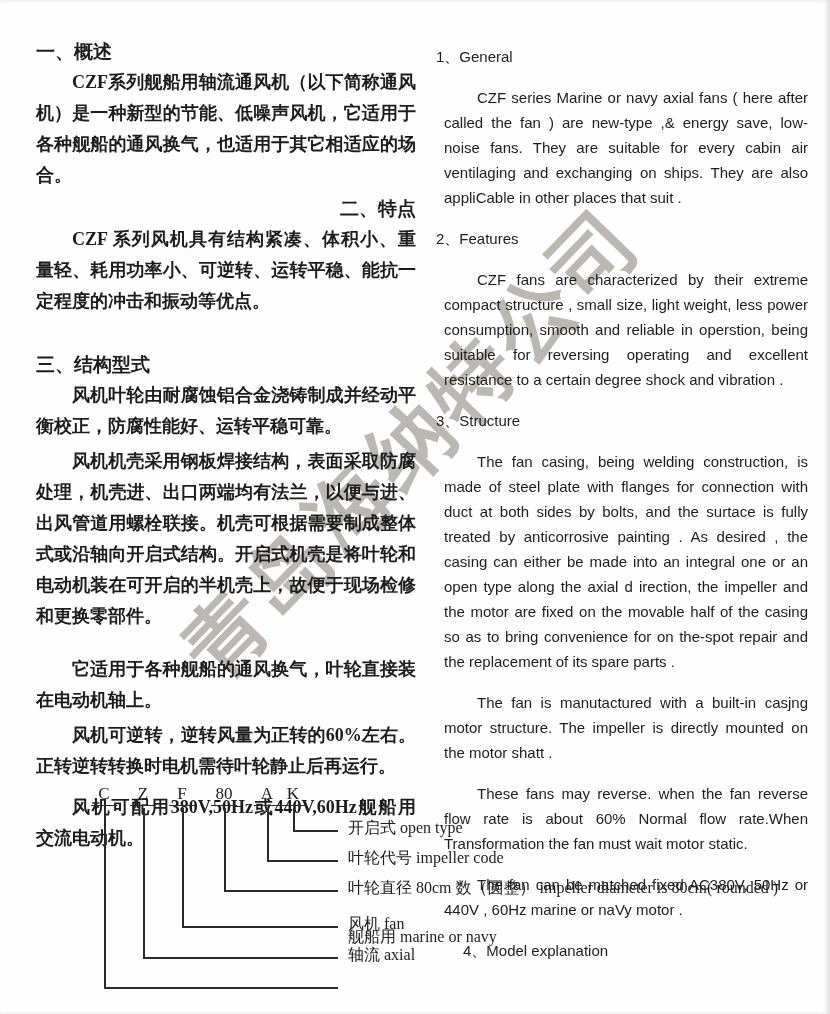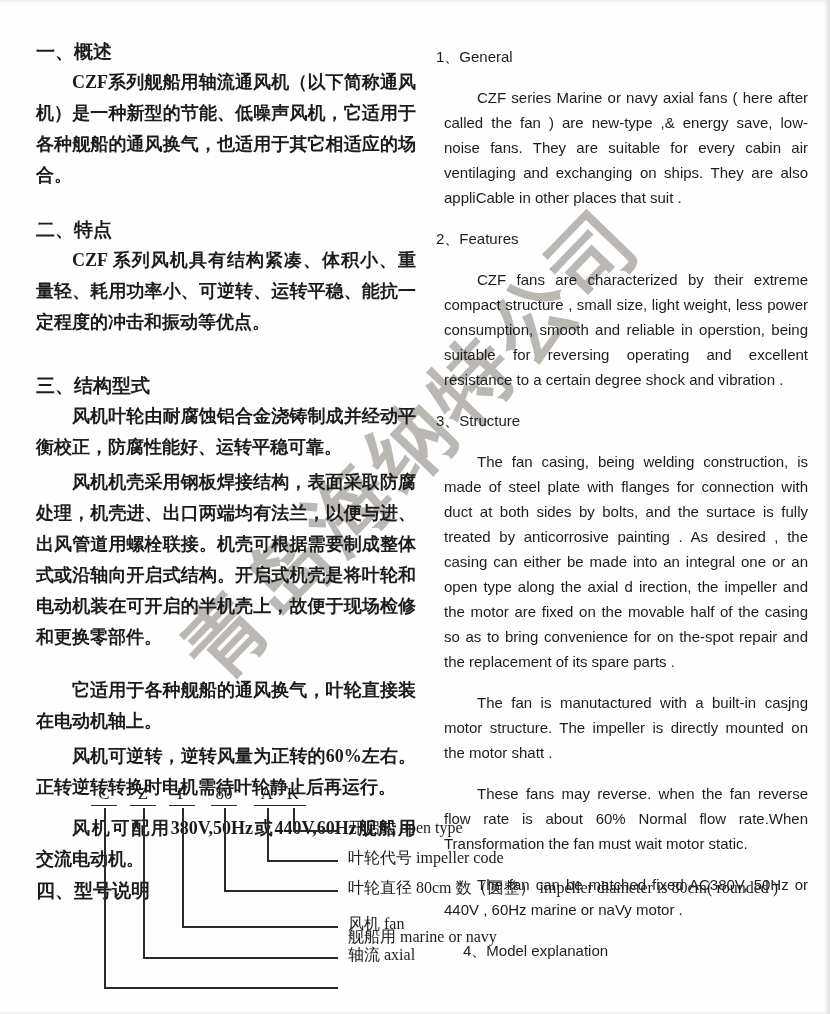--- a/index.html
+++ b/index.html
@@ -53,21 +53,21 @@
     font-family:"Liberation Sans", sans-serif;
   }
   .en-p{
     margin:16px;
     font-size:15px;font-weight:400;
     line-height:25px;
     text-align:justify;
     text-indent:2.2em;
     font-family:"Liberation Sans", sans-serif;
   }
-  .mt6{margin-top:23px;} .mt32{margin-top:32px;} .mt4{margin-top:4px;}
+  .mt6{margin-top:2px;text-align:right;} .mt32{margin-top:32px;} .mt4{margin-top:4px;}
   .mt22{margin-top:22px;} .mt8{margin-top:4px;} .mt10{margin-top:10px;}
   .mt14{margin-top:14px;} .mt12{margin-top:12px;} .mt2{margin-top:2px;}
   .indent-head{text-indent:1.8em;}
 
   .diagram{position:absolute;left:0;top:0;width:830px;height:1014px;z-index:2;}
   .code-letter{
     position:absolute;
     width:26px;top:784px;
     text-align:center;
     font-size:17px;font-weight:400;
@@ -99,21 +99,20 @@
     <h2 class="zh-heading mt6">二、特点</h2>
     <p class="zh-p">CZF 系列风机具有结构紧凑、体积小、重量轻、耗用功率小、可逆转、运转平稳、能抗一定程度的冲击和振动等优点。</p>
 
     <h2 class="zh-heading mt32">三、结构型式</h2>
     <p class="zh-p">风机叶轮由耐腐蚀铝合金浇铸制成并经动平衡校正，防腐性能好、运转平稳可靠。</p>
     <p class="zh-p mt4">风机机壳采用钢板焊接结构，表面采取防腐处理，机壳进、出口两端均有法兰，以便与进、出风管道用螺栓联接。机壳可根据需要制成整体式或沿轴向开启式结构。开启式机壳是将叶轮和电动机装在可开启的半机壳上，故便于现场检修和更换零部件。</p>
     <p class="zh-p mt22">它适用于各种舰船的通风换气，叶轮直接装在电动机轴上。</p>
     <p class="zh-p mt8">风机可逆转，逆转风量为正转的60%左右。正转逆转转换时电机需待叶轮静止后再运行。</p>
     <p class="zh-p mt10">风机可配用380V,50Hz或440V,60Hz舰船用交流电动机。</p>
 
-    <h2 class="zh-heading">四、型号说明</h2>
   </div>
 
   <div class="col col-en">
     <h2 class="en-heading">1、General</h2>
     <p class="en-p">CZF series Marine or navy axial fans ( here after called the fan ) are new-type ,&amp; energy save, low-noise fans. They are suitable for every cabin air ventilaging and exchanging on ships. They are also appliCable in other places that suit .</p>
 
     <h2 class="en-heading mt4">2、Features</h2>
     <p class="en-p">CZF fans are characterized by their extreme compact structure , small size, light weight, less power consumption, smooth and reliable in operstion, being suitable for reversing operating and excellent resistance to a certain degree shock and vibration .</p>
 
     <h2 class="en-heading">3、Structure</h2>

